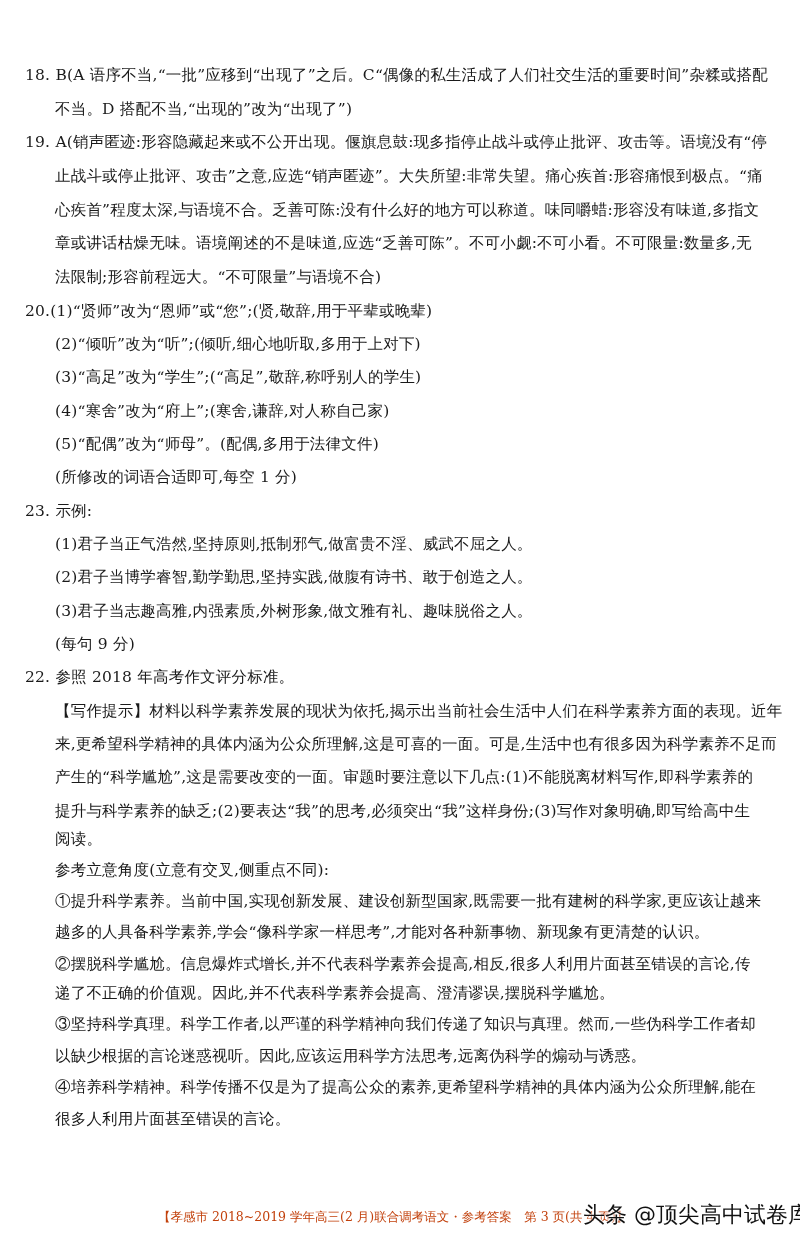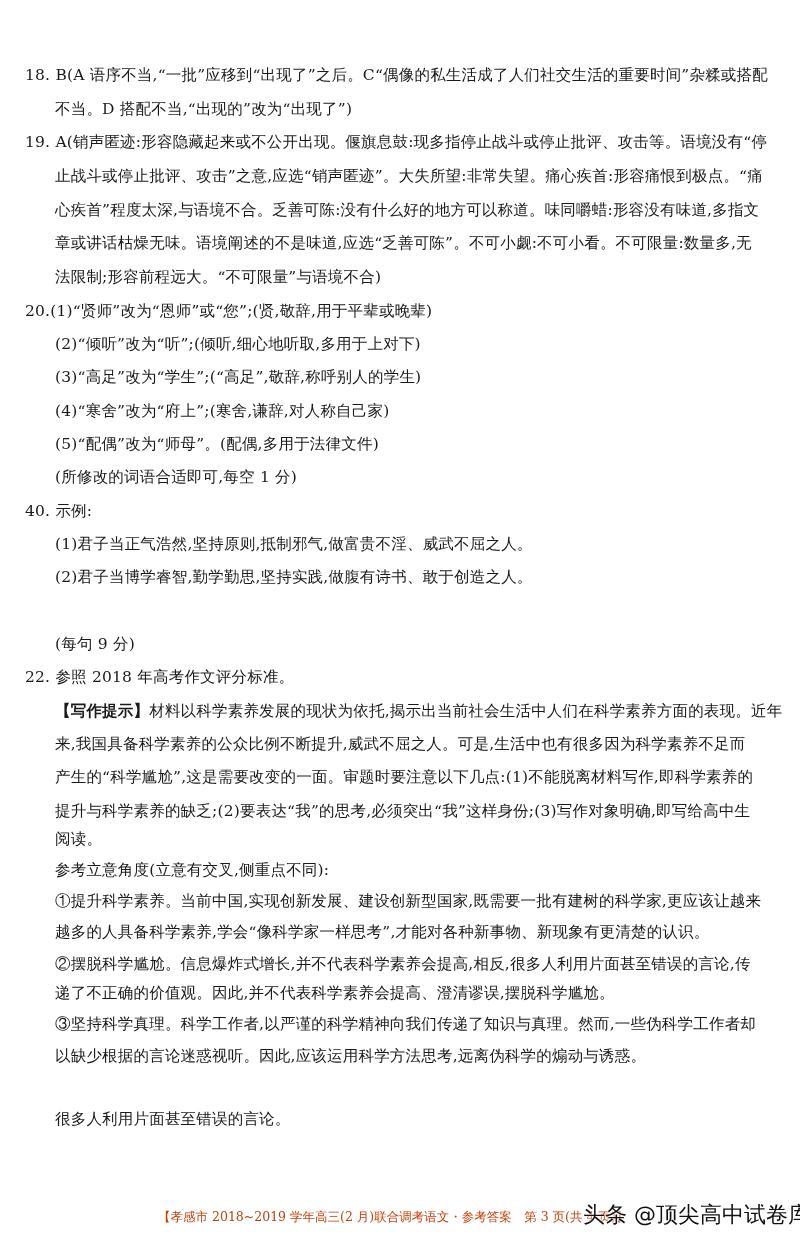--- a/index.html
+++ b/index.html
@@ -11,21 +11,21 @@
   .page { position: absolute; left: 8px; top: 0; width: 800px; height: 1235px; margin-top: 17px; }
   .line {
     position: absolute;
     font-size: 15.5px;
     line-height: 20px;
     white-space: nowrap;
     letter-spacing: 0.2px;
   }
   .l0 { left: 17px; }
   .l1 { left: 47px; }
-  .bold { font-weight: bold; font-family: "DejaVu Sans", "Liberation Sans", sans-serif; }
+  .bold { font-weight: normal; font-family: "DejaVu Sans", "Liberation Sans", sans-serif; }
   .footer {
     position: absolute; top: 1192px; left: 150px;
     font-size: 12.5px; line-height: 16px; white-space: nowrap; color: #c2410c;
   }
   .watermark {
     position: absolute; top: 1184px; left: 575px;
     font-family: "DejaVu Sans", "Liberation Sans", sans-serif;
     font-size: 22px; line-height: 28px; color: #111;
     white-space: nowrap;
     text-shadow: 0 0 2px #fff, 0 0 3px #fff;
@@ -45,37 +45,39 @@
   <div class="line l1" style="top:216px">章或讲话枯燥无味。语境阐述的不是味道,应选“乏善可陈”。不可小觑:不可小看。不可限量:数量多,无</div>
   <div class="line l1" style="top:250px">法限制;形容前程远大。“不可限量”与语境不合)</div>
 
   <div class="line l0" style="top:284px">20.(1)“贤师”改为“恩师”或“您”;(贤,敬辞,用于平辈或晚辈)</div>
   <div class="line l1" style="top:317px">(2)“倾听”改为“听”;(倾听,细心地听取,多用于上对下)</div>
   <div class="line l1" style="top:350px">(3)“高足”改为“学生”;(“高足”,敬辞,称呼别人的学生)</div>
   <div class="line l1" style="top:384px">(4)“寒舍”改为“府上”;(寒舍,谦辞,对人称自己家)</div>
   <div class="line l1" style="top:417px">(5)“配偶”改为“师母”。(配偶,多用于法律文件)</div>
   <div class="line l1" style="top:450px">(所修改的词语合适即可,每空 1 分)</div>
 
-  <div class="line l0" style="top:484px">40. 示例:</div>
+  <div class="line l0" style="top:484px">23. 示例:</div>
   <div class="line l1" style="top:517px">(1)君子当正气浩然,坚持原则,抵制邪气,做富贵不淫、威武不屈之人。</div>
   <div class="line l1" style="top:550px">(2)君子当博学睿智,勤学勤思,坚持实践,做腹有诗书、敢于创造之人。</div>
+  <div class="line l1" style="top:584px">(3)君子当志趣高雅,内强素质,外树形象,做文雅有礼、趣味脱俗之人。</div>
   <div class="line l1" style="top:617px">(每句 9 分)</div>
 
   <div class="line l0" style="top:650px">22. 参照 2018 年高考作文评分标准。</div>
   <div class="line l1" style="top:684px">
     <span class="bold">【写作提示】</span><span>材料以科学素养发展的现状为依托,揭示出当前社会生活中人们在科学素养方面的表现。近年</span>
   </div>
-  <div class="line l1" style="top:717px">来,我国具备科学素养的公众比例不断提升,威武不屈之人。可是,生活中也有很多因为科学素养不足而</div>
+  <div class="line l1" style="top:717px">来,更希望科学精神的具体内涵为公众所理解,这是可喜的一面。可是,生活中也有很多因为科学素养不足而</div>
   <div class="line l1" style="top:750px">产生的“科学尴尬”,这是需要改变的一面。审题时要注意以下几点:(1)不能脱离材料写作,即科学素养的</div>
   <div class="line l1" style="top:784px">提升与科学素养的缺乏;(2)要表达“我”的思考,必须突出“我”这样身份;(3)写作对象明确,即写给高中生</div>
   <div class="line l1" style="top:812px">阅读。</div>
   <div class="line l1" style="top:843px">参考立意角度(立意有交叉,侧重点不同):</div>
   <div class="line l1" style="top:874px">①提升科学素养。当前中国,实现创新发展、建设创新型国家,既需要一批有建树的科学家,更应该让越来</div>
   <div class="line l1" style="top:905px">越多的人具备科学素养,学会“像科学家一样思考”,才能对各种新事物、新现象有更清楚的认识。</div>
   <div class="line l1" style="top:937px">②摆脱科学尴尬。信息爆炸式增长,并不代表科学素养会提高,相反,很多人利用片面甚至错误的言论,传</div>
   <div class="line l1" style="top:966px">递了不正确的价值观。因此,并不代表科学素养会提高、澄清谬误,摆脱科学尴尬。</div>
   <div class="line l1" style="top:997px">③坚持科学真理。科学工作者,以严谨的科学精神向我们传递了知识与真理。然而,一些伪科学工作者却</div>
   <div class="line l1" style="top:1029px">以缺少根据的言论迷惑视听。因此,应该运用科学方法思考,远离伪科学的煽动与诱惑。</div>
+  <div class="line l1" style="top:1060px">④培养科学精神。科学传播不仅是为了提高公众的素养,更希望科学精神的具体内涵为公众所理解,能在</div>
   <div class="line l1" style="top:1092px">很多人利用片面甚至错误的言论。</div>
 
   <div class="footer">【孝感市 2018~2019 学年高三(2 月)联合调考语文・参考答案　第 3 页(共 4 页)】</div>
   <div class="watermark">头条 @顶尖高中试卷库</div>
 </div>
 
 </body></html>

